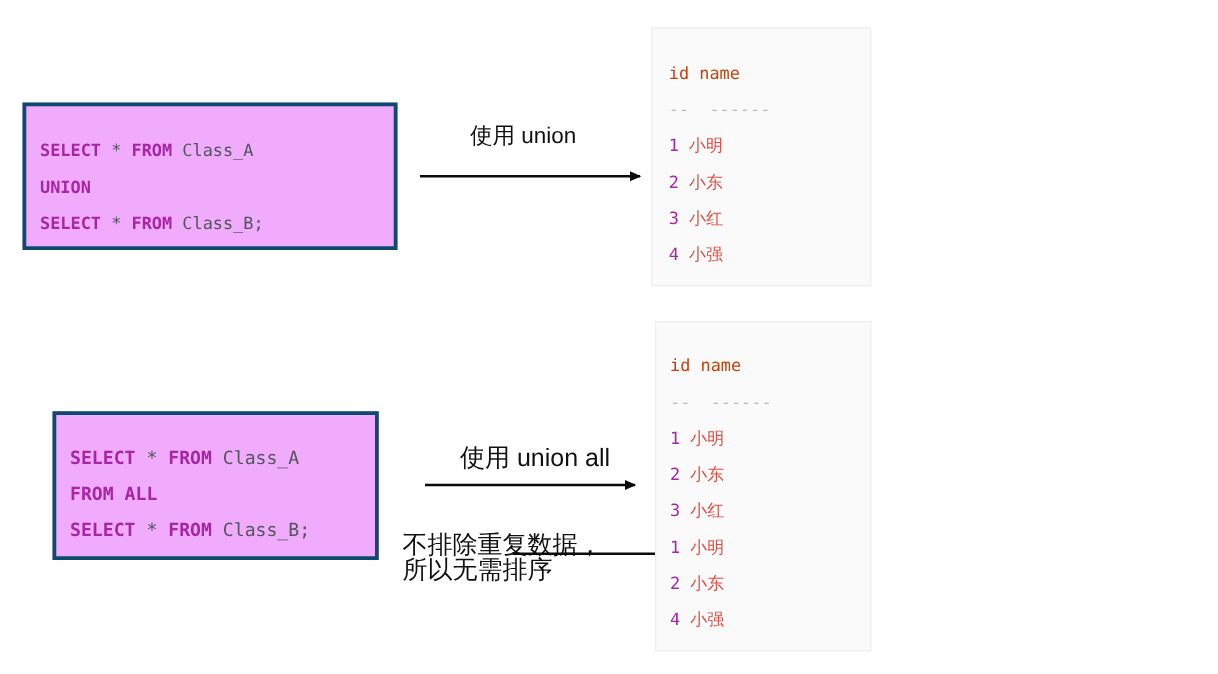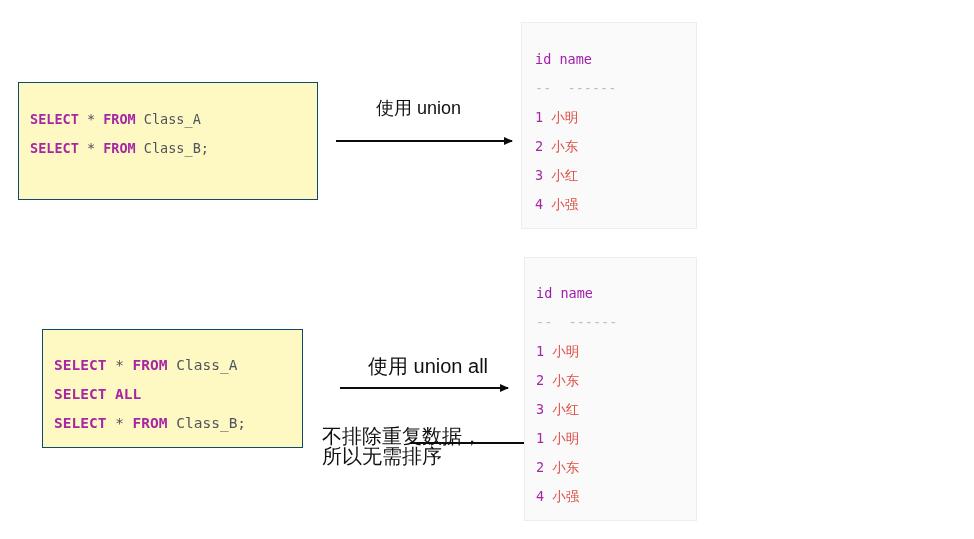--- a/index.html
+++ b/index.html
@@ -18,22 +18,22 @@
   }
 
   .canvas {
     position: absolute;
     inset: 0;
   }
 
   
   .code-box {
     position: absolute;
-    background: #fef9c3;
-    border: 1px solid #0c4a6e;
+    background: #f0abfc;
+    border: 3px solid #0c4a6e;
     box-sizing: border-box;
     font-family: "DejaVu Sans Mono", "Liberation Mono", monospace;
     color: #383a42;
   }
   #code-union {
     left: 18px;
     top: 82px;
     width: 300px;
     height: 118px;
     padding: 22px 0 0 11px;
@@ -128,21 +128,21 @@
     padding: 22px 0 0 13px;
   }
   #result-union-all {
     left: 524px;
     top: 257px;
     width: 173px;
     height: 264px;
     padding: 21px 0 0 11px;
   }
   .res-header {
-    color: #a21caf;
+    color: #c2410c;
     line-height: 29px;
     height: 29px;
     white-space: pre;
   }
   .res-sep {
     color: #b9bcc2;
     line-height: 29px;
     height: 29px;
     white-space: pre;
     letter-spacing: 0px;
@@ -160,38 +160,39 @@
     margin-top: 19px;
   }
 </style>
 </head>
 <body>
 
 <div class="canvas">
 
   <div class="code-box" id="code-union">
     <div class="code-line"><span class="kw">SELECT</span> <span class="star">*</span> <span class="kw">FROM</span> <span class="ident">Class_A</span></div>
+    <div class="code-line"><span class="kw">UNION</span></div>
     <div class="code-line"><span class="kw">SELECT</span> <span class="star">*</span> <span class="kw">FROM</span> <span class="ident">Class_B;</span></div>
   </div>
 
   <div class="arrow-label" id="label-union">使用 union</div>
   <div class="arrow" id="arrow-union"></div>
 
   <div class="result-box" id="result-union">
     <div class="res-header">id name</div>
     <div class="res-sep">--  ------</div>
     <div class="res-row"><span class="res-id">1</span> <span class="res-name">小明</span></div>
     <div class="res-row"><span class="res-id">2</span> <span class="res-name">小东</span></div>
     <div class="res-row"><span class="res-id">3</span> <span class="res-name">小红</span></div>
     <div class="res-row"><span class="res-id">4</span> <span class="res-name">小强</span></div>
   </div>
 
   <div class="code-box" id="code-union-all">
     <div class="code-line"><span class="kw">SELECT</span> <span class="star">*</span> <span class="kw">FROM</span> <span class="ident">Class_A</span></div>
-    <div class="code-line"><span class="kw">SELECT ALL</span></div>
+    <div class="code-line"><span class="kw">FROM ALL</span></div>
     <div class="code-line"><span class="kw">SELECT</span> <span class="star">*</span> <span class="kw">FROM</span> <span class="ident">Class_B;</span></div>
   </div>
 
   <div class="arrow-label" id="label-union-all">使用 union all</div>
   <div class="arrow" id="arrow-union-all"></div>
 
   <div id="note-text">不排除重复数据，
 所以无需排序</div>
   <div class="arrow" id="arrow-note"></div>
 

